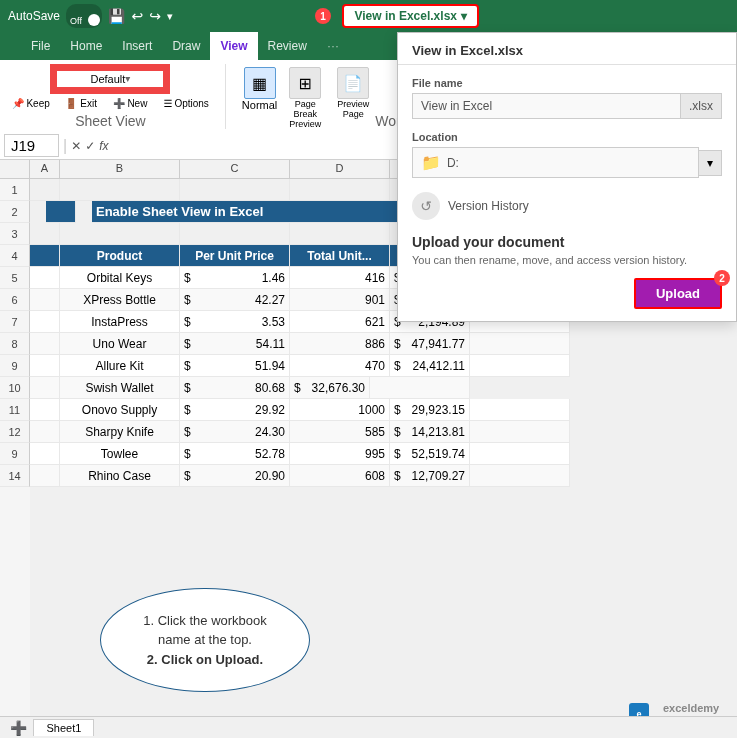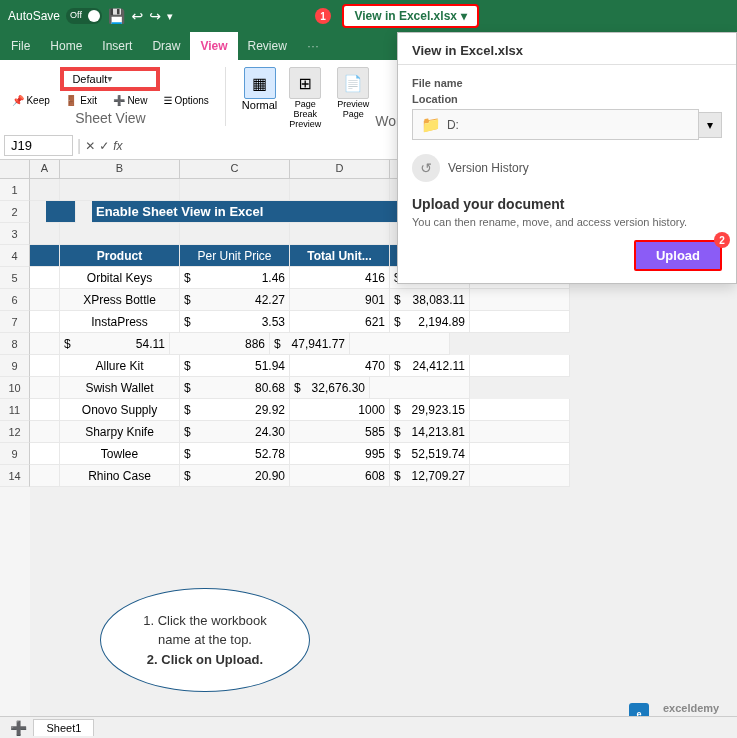--- a/index.html
+++ b/index.html
@@ -13,23 +13,23 @@
       display: flex;
       align-items: center;
       padding: 0 8px;
       justify-content: space-between;
     }
     .title-bar-left { display: flex; align-items: center; gap: 6px; font-size: 12px; }
     .autosave-toggle {
       background: #1a5c38;
       border-radius: 10px;
       width: 36px;
-      height: 16px;
-      display: flex;
-      align-items: flex-start;
+      height: 24px;
+      display: flex;
+      align-items: flex-end;
       padding: 2px;
       position: relative;
     }
     .autosave-toggle-knob {
       width: 12px; height: 12px;
       background: white;
       border-radius: 50%;
       margin-left: auto;
     }
     .autosave-off-text { font-size: 9px; color: white; position: absolute; left: 4px; }
@@ -59,35 +59,35 @@
       justify-content: center;
       font-weight: bold;
       position: absolute;
       top: 4px;
       right: 148px;
     }
     .ribbon-tabs {
       display: flex;
       height: 28px;
       align-items: center;
-      padding: 0 1px;
+      padding: 0 21px;
       background: #217346;
     }
     .ribbon-tab {
       padding: 4px 10px;
       font-size: 12px;
       color: rgba(255,255,255,0.85);
       cursor: pointer;
       height: 100%;
       display: flex;
       align-items: center;
     }
     .ribbon-tab.active {
       background: white;
-      color: #ec4899;
+      color: #6d28d9;
       font-weight: 600;
     }
     .ribbon-content {
       display: flex;
       align-items: center;
       padding: 4px 8px;
       gap: 16px;
       height: 72px;
       background: white;
     }
@@ -124,28 +124,28 @@
       align-items: center;
       gap: 2px;
       cursor: pointer;
       padding: 2px 4px;
     }
     .sheet-view-group {
       display: flex;
       flex-direction: column;
     }
     .dropdown-box {
-      border: 4px solid #ef4444;
+      border: 7px solid #ef4444;
       background: white;
       padding: 2px 8px;
       font-size: 11px;
-      width: 100px;
-      display: flex;
-      align-items: center;
-      justify-content: flex-start;
+      width: 120px;
+      display: flex;
+      align-items: center;
+      justify-content: center;
       cursor: pointer;
     }
     .tools-row {
       display: flex;
       gap: 8px;
       align-items: center;
     }
 
     
     .formula-bar {
@@ -153,22 +153,22 @@
       align-items: center;
       height: 28px;
       background: white;
       border-bottom: 1px solid #d0d0d0;
       padding: 0 4px;
       gap: 4px;
     }
     .cell-ref-box {
       border: 1px solid #ccc;
       padding: 2px 6px;
-      width: 69px;
-      font-size: 13px;
+      width: 55px;
+      font-size: 15px;
     }
     .formula-divider { color: #ccc; font-size: 16px; }
     .formula-icons { display: flex; gap: 4px; align-items: center; color: #555; font-size: 12px; }
     .formula-input { flex: 1; border: none; outline: none; font-size: 12px; }
     .col-header {
       border-right: 1px solid #ccc;
       text-align: center;
       font-size: 11px;
       color: #444;
       padding: 2px 0;
@@ -297,21 +297,21 @@
       align-items: center;
       justify-content: center;
       font-size: 14px;
       color: #888;
     }
     .panel-upload-section { margin-top: 4px; }
     .panel-upload-title { font-size: 14px; font-weight: 600; color: #333; margin-bottom: 4px; }
     .panel-upload-desc { font-size: 11px; color: #666; margin-bottom: 12px; }
     .upload-btn-row { display: flex; justify-content: flex-end; position: relative; }
     .upload-btn {
-      background: #8b5cf6;
+      background: #a21caf;
       color: white;
       border: 2px solid #ff0000;
       padding: 6px 20px;
       font-size: 13px;
       font-weight: 600;
       cursor: pointer;
       border-radius: 2px;
     }
     .upload-badge {
       background: #ff4444;
@@ -539,21 +539,21 @@
         <div class="grid-cell col-b"></div>
         <div class="grid-cell col-c"></div>
         <div class="grid-cell col-d"></div>
         <div class="grid-cell col-e"></div>
         <div class="grid-cell col-f"></div>
       </div>
 
       <div class="grid-row table-header">
         <div class="grid-cell col-a" style="background:#1f5c8b;"></div>
         <div class="grid-cell col-b cell-center" style="background:#1f5c8b;color:white;font-weight:bold;">Product</div>
-        <div class="grid-cell col-c cell-center" style="background:#1f5c8b;color:white;font-weight:normal;">Per Unit Price</div>
+        <div class="grid-cell col-c cell-center" style="background:#1f5c8b;color:white;font-weight:bold;">Per Unit Price</div>
         <div class="grid-cell col-d cell-center" style="background:#1f5c8b;color:white;font-weight:bold;">Total Unit...</div>
         <div class="grid-cell col-e" style="background:#1f5c8b;"></div>
         <div class="grid-cell col-f" style="background:#1f5c8b;"></div>
       </div>
 
       <div class="grid-row data-row">
         <div class="grid-cell col-a"></div>
         <div class="grid-cell col-b cell-center">Orbital Keys</div>
         <div class="grid-cell col-c" style="display:flex;gap:4px;">
             <span>$</span>
@@ -589,20 +589,21 @@
           </div>
         <div class="grid-cell col-d cell-right">621</div>
         <div class="grid-cell col-e" style="display:flex;gap:4px;">
             <span>$</span>
             <span style="flex:1;text-align:right;">2,194.89</span>
           </div>
         <div class="grid-cell col-f"></div>
       </div>
       <div class="grid-row data-row">
         <div class="grid-cell col-a"></div>
+        <div class="grid-cell col-b cell-center">Uno Wear</div>
         <div class="grid-cell col-c" style="display:flex;gap:4px;">
             <span>$</span>
             <span style="flex:1;text-align:right;">54.11</span>
           </div>
         <div class="grid-cell col-d cell-right">886</div>
         <div class="grid-cell col-e" style="display:flex;gap:4px;">
             <span>$</span>
             <span style="flex:1;text-align:right;">47,941.77</span>
           </div>
         <div class="grid-cell col-f"></div>
@@ -717,20 +718,24 @@
   <span style="font-size:14px;cursor:pointer;padding:0 6px;">➕</span>
   <div class="sheet-tab">Sheet1</div>
 </div>
 
 <div class="panel-overlay">
   <div class="panel-header">
     <div class="panel-header-title">View in Excel.xlsx</div>
   </div>
   <div class="panel-body">
     <div class="panel-field-label">File name</div>
+    <div class="panel-input-row">
+      <input class="panel-input" value="View in Excel" style="">
+      <span class="panel-input-suffix">.xlsx</span>
+    </div>
 
     <div class="panel-field-label">Location</div>
     <div class="panel-location-row">
       <div class="panel-location-box">
         <span style="font-size:16px;color:#888;">📁</span>
         <span>D:</span>
       </div>
       <div class="panel-location-arrow">▾</div>
     </div>
 

